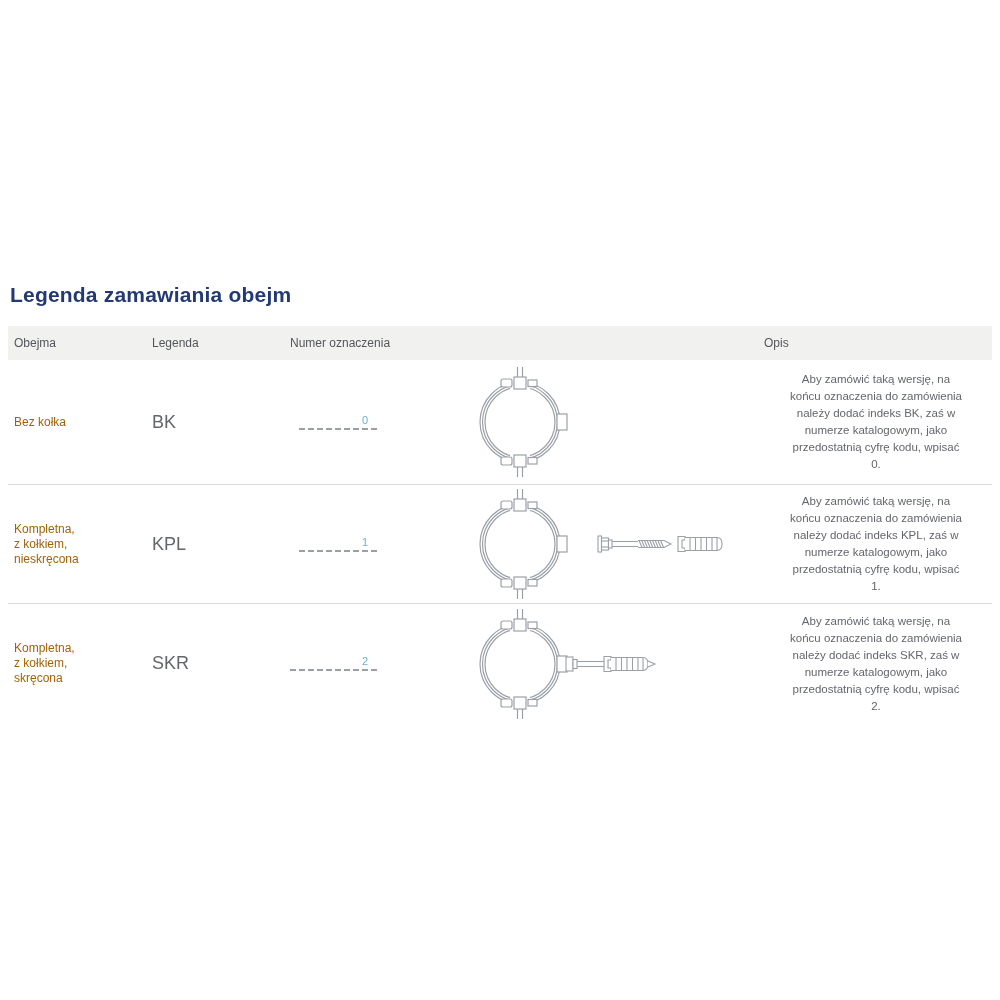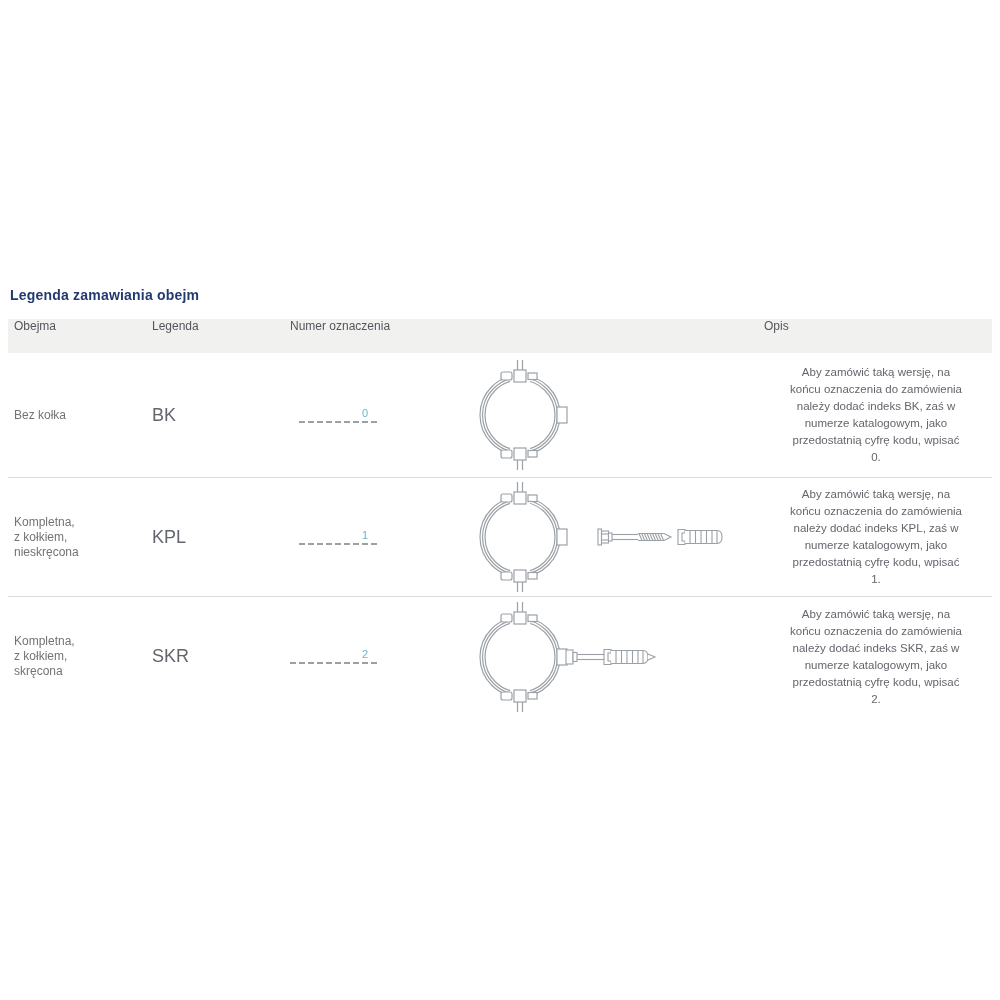--- a/index.html
+++ b/index.html
@@ -3,43 +3,43 @@
 <meta charset="utf-8">
 <style>
   * { box-sizing: border-box; }
   html, body { margin: 0; padding: 0; }
   body {
     width: 1000px; height: 1000px; background: #ffffff; overflow: hidden;
     font-family: "Liberation Sans", sans-serif; color: #63666c;
   }
   .wrap { padding-top: 284px; }
   .title {
-    margin: 0 0 13px 10px;
-    font-size: 14px; line-height: 22px; font-weight: 700;
+    margin: 0 0 20px 10px;
+    font-size: 21px; line-height: 22px; font-weight: 700;
     color: #233a70; letter-spacing: 0.2px;
   }
   .table { margin: 0 8px; }
   .thead {
-    display: flex; 
+    display: flex; align-items: center;
     background: #f1f1ef; height: 34px;
     font-size: 12px; color: #53565c;
   }
   .row { display: flex; align-items: center; border-bottom: 1px solid #dbdbdb; }
   .row:last-child { border-bottom: none; }
   .row-1 { height: 125px; }
   .row-2, .row-3 { height: 119px; }
   .c { flex-shrink: 0; }
   .c1 { width: 138px; padding-left: 6px; }
   .c2 { width: 138px; padding-left: 6px; }
   .c3 { width: 168px; display: flex; justify-content: flex-end; padding-right: 75px; }
   .thead .c3 { justify-content: flex-start; padding-right: 0; padding-left: 6px; }
   .c4 { width: 292px; display: flex; align-items: center; justify-content: flex-start; padding-left: 6px; }
   .c5 { flex: 1 1 auto; padding-left: 44px; padding-right: 28px; }
   .thead .c5 { padding-left: 20px; }
-  .name { font-size: 12px; line-height: 15px; white-space: pre-line; color: #737373; }
+  .name { font-size: 12px; line-height: 15px; white-space: pre-line; color: #a16207; }
   .idx  { font-size: 18px; color: #63666c; }
   .desc { font-size: 11.5px; line-height: 17px; color: #63666c; max-width: 252px; text-align: center; }
   .dashes { display: flex; align-items: flex-end; gap: 3px; }
   .dash { display: block; width: 6px; height: 2px; background: #9aa0a6; }
   .digit-col { display: flex; flex-direction: column; align-items: center; gap: 2px; }
   .cat-digit { font-size: 11px; line-height: 11px; color: #6cb0d6; }
   svg.illu { display: block; }
   .hidden-defs { position: absolute; width: 0; height: 0; }
 </style>
 </head>

